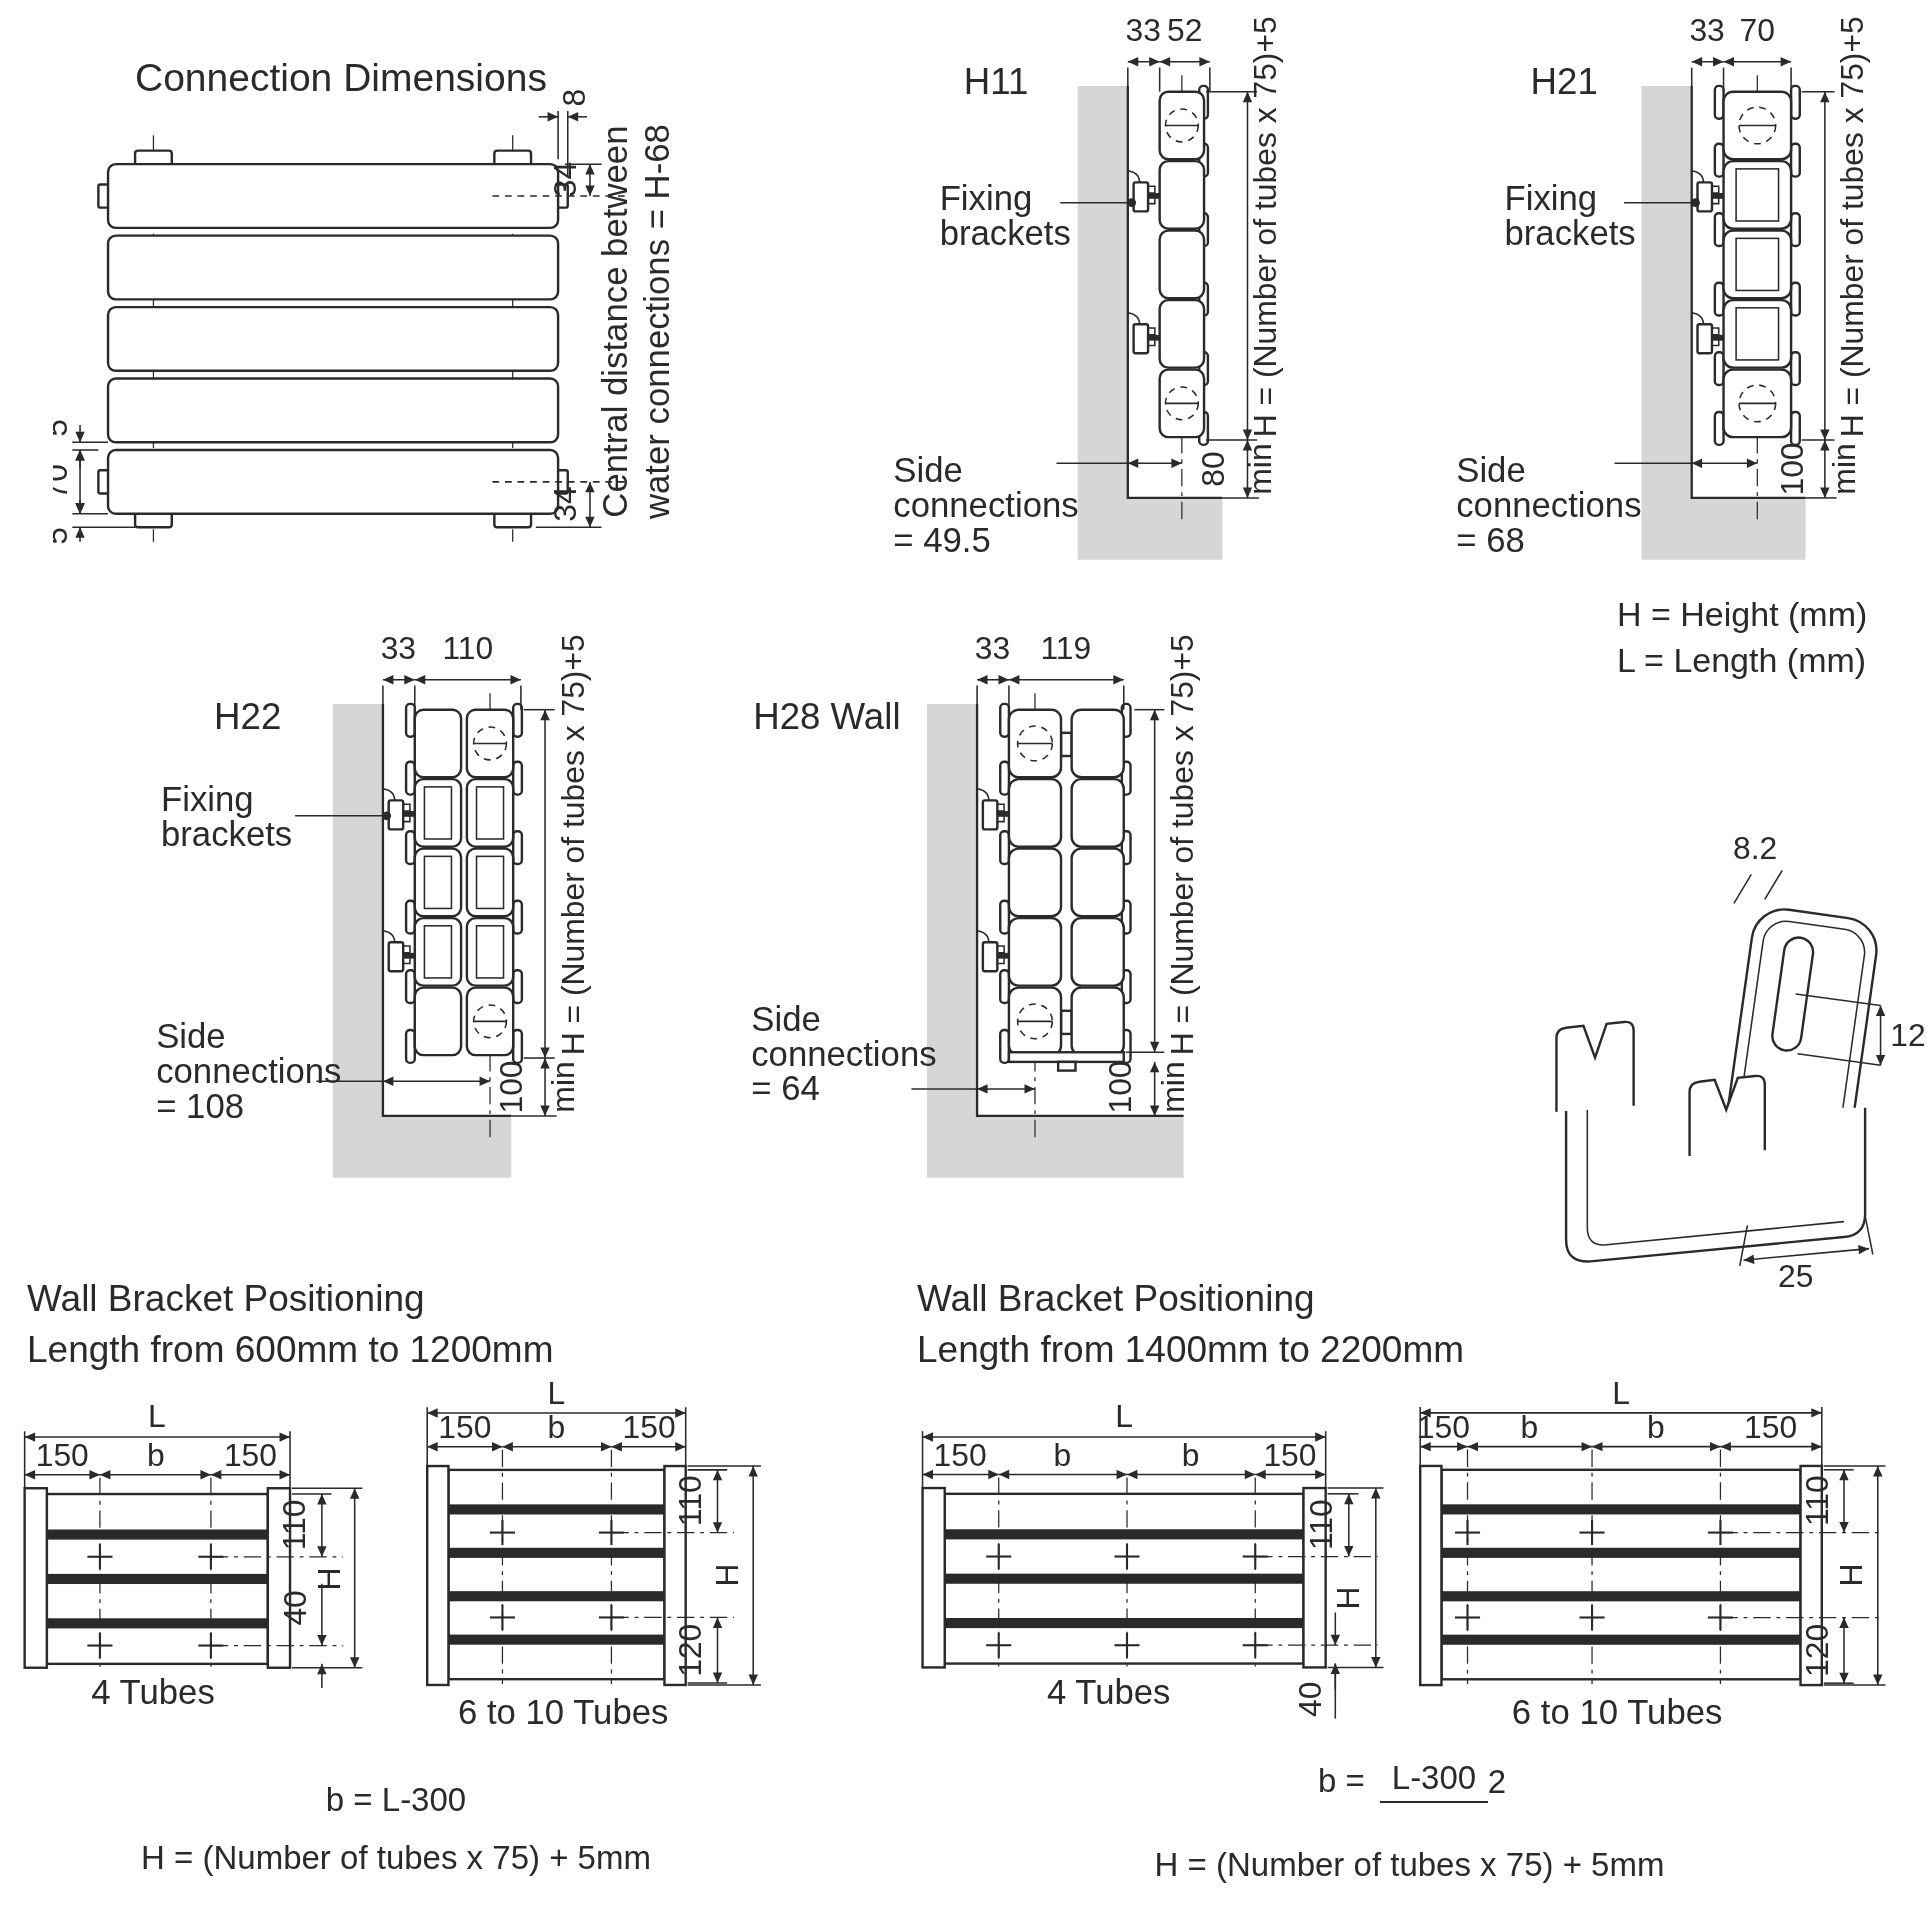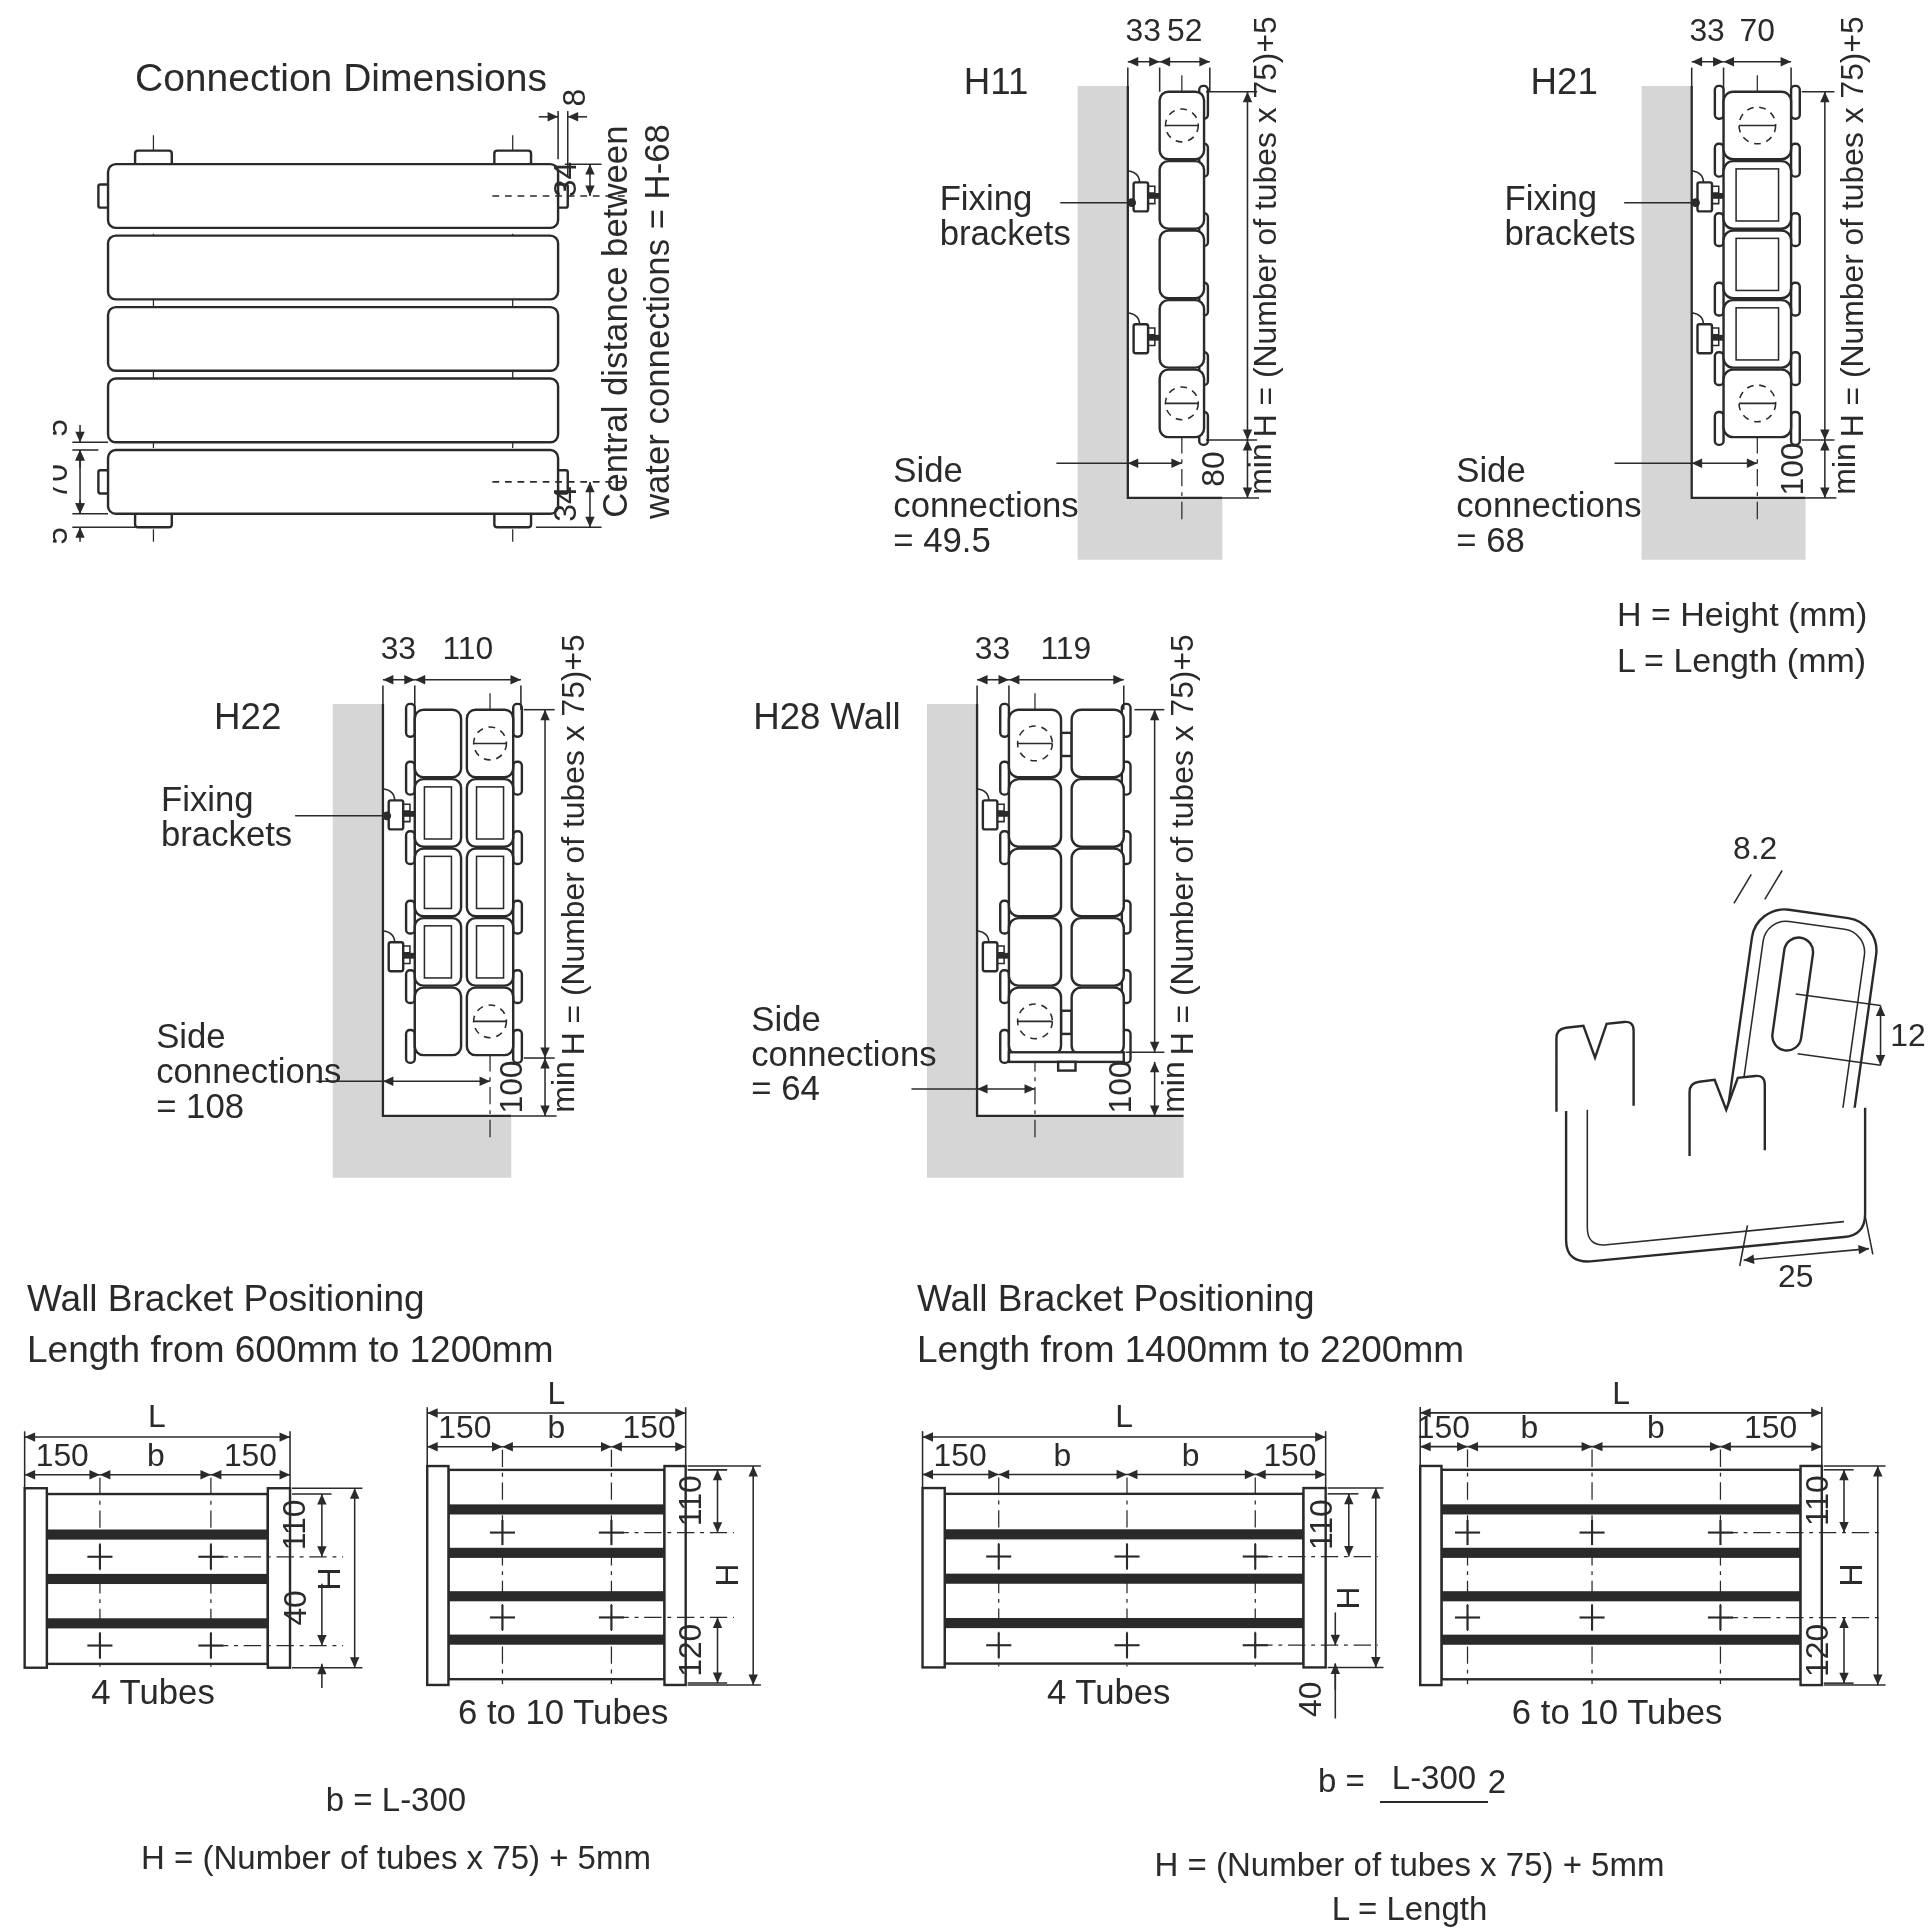--- a/index.html
+++ b/index.html
@@ -669,16 +669,15 @@
   </svg>
 
   <div class="abs formula frac-row" style="left:1318px;top:1759px">
     <span>b =</span>
     <span class="frac">
       <span class="num">L-300</span>
       <span class="den">2</span>
     </span>
   </div>
   <div class="abs formula" style="left:1110px;top:1846px;width:599px;text-align:center">H = (Number of tubes x 75) + 5mm</div>
-  <div class="abs formula" style="left:1110px;top:1890px;width:599px;text-align:center">L = Length</div>
 
 </div>
 
 
 </body></html>

